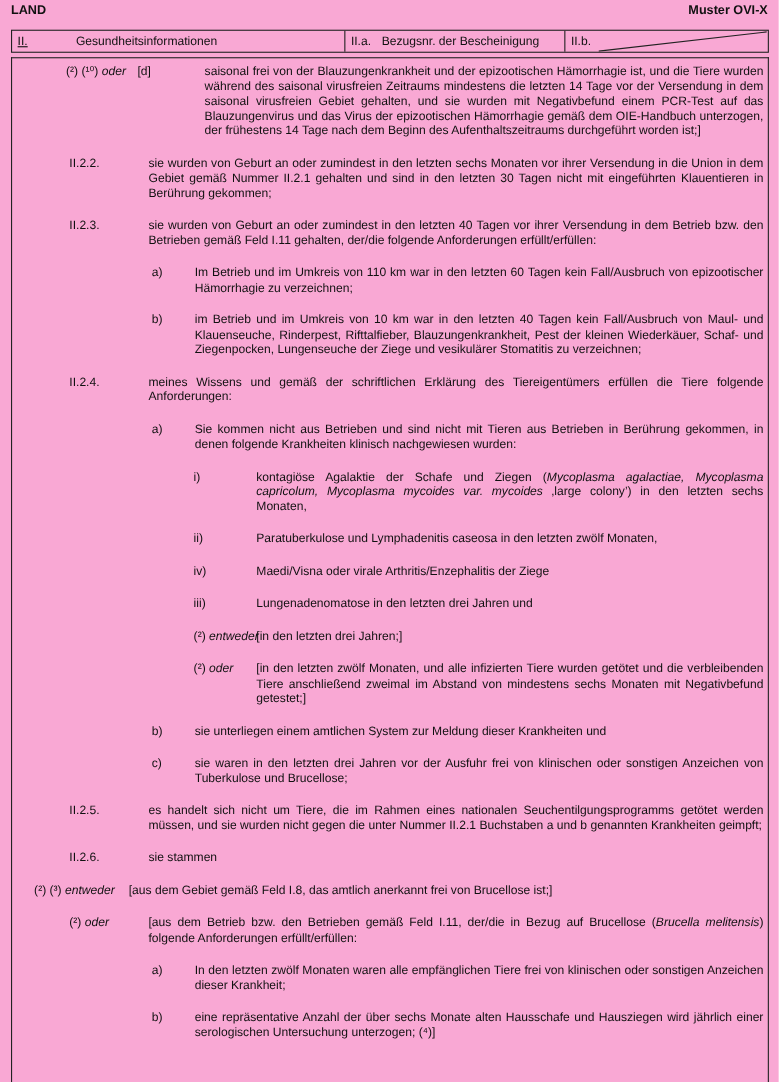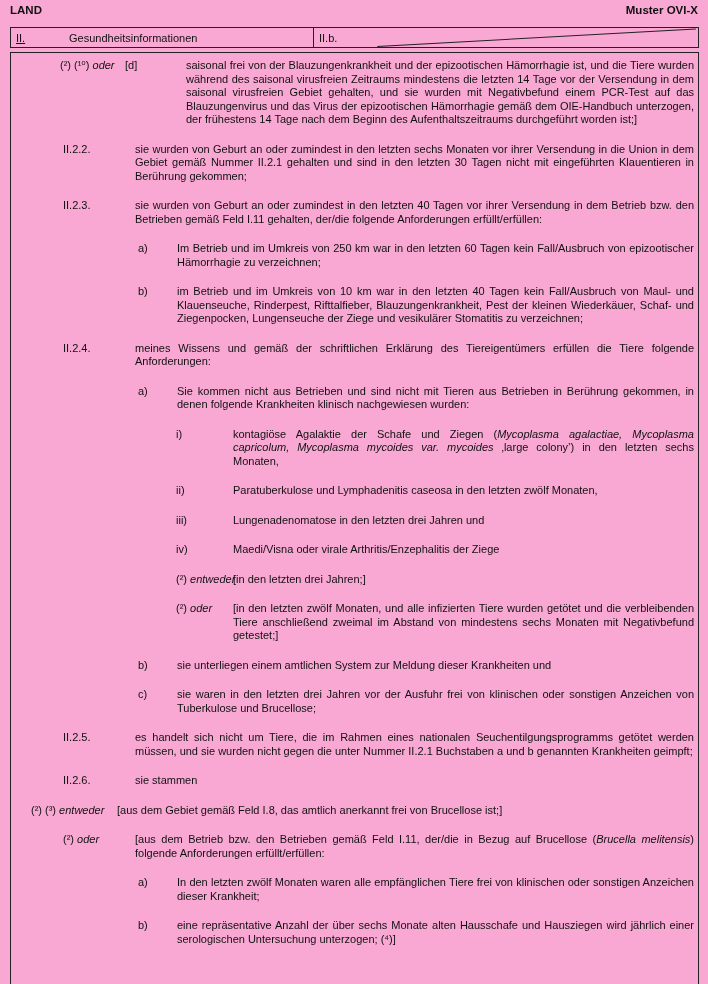--- a/index.html
+++ b/index.html
@@ -40,20 +40,24 @@
   <div class="topline">
     <span>LAND</span>
     <span>Muster OVI-X</span>
   </div>
 
   <div class="hdr">
     <div class="hc hc1">
       <span class="h-roman">II.</span>
       <span>Gesundheitsinformationen</span>
     </div>
+    <div class="hc hc2">
+      <span class="h-ref">II.a.</span>
+      <span>Bezugsnr. der Bescheinigung</span>
+    </div>
     <div class="hc hc3">
       <span class="h-local">II.b.</span>
       <svg viewBox="0 0 182 19" preserveAspectRatio="none">
         <line x1="30" y1="18.5" x2="181" y2="1" stroke="#222" stroke-width="1"></line>
       </svg>
     </div>
   </div>
 
   <div class="content">
 
@@ -68,21 +72,21 @@
       <div class="txt">sie wurden von Geburt an oder zumindest in den letzten sechs Monaten vor ihrer Versendung in die Union in dem Gebiet gemäß Nummer II.2.1 gehalten und sind in den letzten 30 Tagen nicht mit eingeführten Klauentieren in Berührung gekommen;</div>
     </div>
 
     <div class="row">
       <span class="lbl ind-num">II.2.3.</span>
       <div class="txt">sie wurden von Geburt an oder zumindest in den letzten 40 Tagen vor ihrer Versendung in dem Betrieb bzw. den Betrieben gemäß Feld I.11 gehalten, der/die folgende Anforderungen erfüllt/erfüllen:</div>
     </div>
 
     <div class="row">
       <span class="lbl ind-letter">a)</span>
-      <div class="txt">Im Betrieb und im Umkreis von 250 km war in den letzten 60 Tagen kein Fall/Ausbruch von epizootischer Hämorrhagie zu verzeichnen;</div>
+      <div class="txt">Im Betrieb und im Umkreis von 110 km war in den letzten 60 Tagen kein Fall/Ausbruch von epizootischer Hämorrhagie zu verzeichnen;</div>
     </div>
 
     <div class="row">
       <span class="lbl ind-letter">b)</span>
       <div class="txt">im Betrieb und im Umkreis von 10 km war in den letzten 40 Tagen kein Fall/Ausbruch von Maul- und Klauenseuche, Rinderpest, Rifttalfieber, Blauzungenkrankheit, Pest der kleinen Wiederkäuer, Schaf- und Ziegenpocken, Lungenseuche der Ziege und vesikulärer Stomatitis zu verzeichnen;</div>
     </div>
 
     <div class="row">
       <span class="lbl ind-num">II.2.4.</span>
       <div class="txt">meines Wissens und gemäß der schriftlichen Erklärung des Tiereigentümers erfüllen die Tiere folgende Anforderungen:</div>
@@ -97,27 +101,27 @@
       <span class="lbl ind-roman">i)</span>
       <div class="txt"><span>kontagiöse Agalaktie der Schafe und Ziegen (</span><span style="font-style: italic;">Mycoplasma agalactiae, Mycoplasma capricolum, Mycoplasma mycoides var. mycoides</span><span> ‚large colony’) in den letzten sechs Monaten,</span></div>
     </div>
 
     <div class="row">
       <span class="lbl ind-roman">ii)</span>
       <div class="txt">Paratuberkulose und Lymphadenitis caseosa in den letzten zwölf Monaten,</div>
     </div>
 
     <div class="row">
-      <span class="lbl ind-roman">iii)</span>
-      <div class="txt">Lungenadenomatose in den letzten drei Jahren und</div>
+      <span class="lbl ind-roman">iv)</span>
+      <div class="txt">Maedi/Visna oder virale Arthritis/Enzephalitis der Ziege</div>
     </div>
 
     <div class="row">
-      <span class="lbl ind-roman">iv)</span>
-      <div class="txt">Maedi/Visna oder virale Arthritis/Enzephalitis der Ziege</div>
+      <span class="lbl ind-roman">iii)</span>
+      <div class="txt">Lungenadenomatose in den letzten drei Jahren und</div>
     </div>
 
     <div class="row">
       <span class="lbl ind-roman"><span>(²) </span><span style="font-style: italic;">entweder</span></span>
       <div class="txt">[in den letzten drei Jahren;]</div>
     </div>
 
     <div class="row">
       <span class="lbl ind-roman"><span>(²) </span><span style="font-style: italic;">oder</span></span>
       <div class="txt">[in den letzten zwölf Monaten, und alle infizierten Tiere wurden getötet und die verbleibenden Tiere anschließend zweimal im Abstand von mindestens sechs Monaten mit Negativbefund getestet;]</div>

